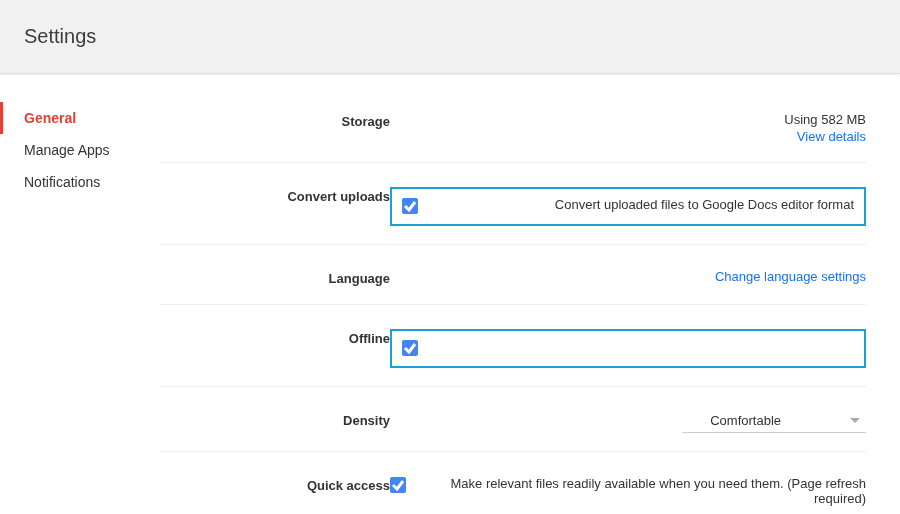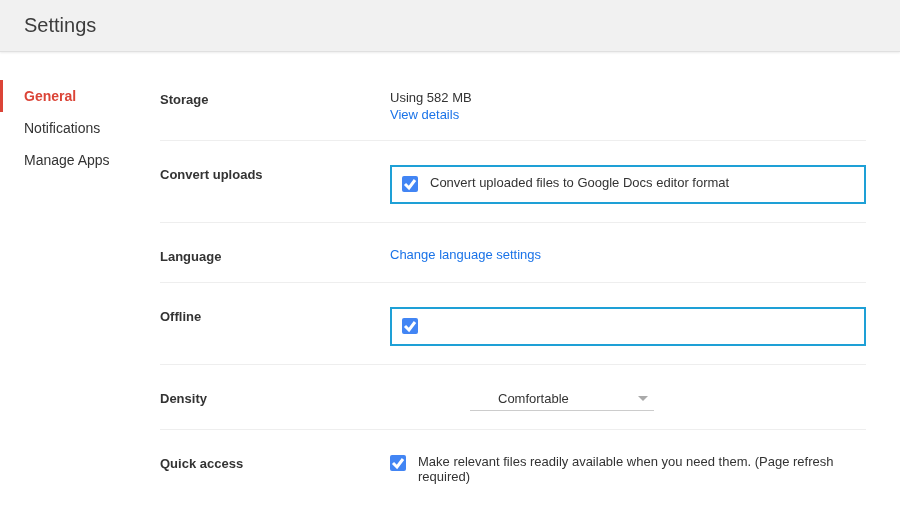--- a/index.html
+++ b/index.html
@@ -6,21 +6,21 @@
     body {
       font-family: Arial, "Helvetica Neue", Helvetica, sans-serif;
       background: #fff;
       font-size: 13px;
       color: #333;
       width: 900px;
       height: 514px;
       overflow: hidden;
     }
     .header {
-      height: 52px;
+      height: 74px;
       background: #f1f1f1;
       border-bottom: 1px solid #e0e0e0;
       box-shadow: 0 1px 2px rgba(0,0,0,0.08);
       display: flex;
       align-items: center;
       justify-content: space-between;
       padding: 0 24px 0 24px;
     }
     .header-title {
       font-size: 20px;
@@ -61,20 +61,21 @@
     .main {
       flex: 1;
       padding: 28px 34px 0 20px;
     }
     .row {
       display: flex;
       align-items: flex-start;
       padding: 10px 0 18px 0;
       border-bottom: 1px solid #eee;
       margin-bottom: 14px;
+      text-align: right;
     }
     .row:last-child { border-bottom: none; }
     .row-label {
       width: 230px;
       font-size: 13px;
       font-weight: 700;
       color: #333;
       padding-top: 2px;
     }
     .row-body {
@@ -139,22 +140,22 @@
 </head>
 <body>
 
 <div class="header">
   <div class="header-title">Settings</div>
 </div>
 
 <div class="content">
   <div class="sidebar">
     <div class="sidebar-item active">General</div>
+    <div class="sidebar-item">Manage Apps</div>
     <div class="sidebar-item">Notifications</div>
-    <div class="sidebar-item">Manage Apps</div>
   </div>
 
   <div class="main">
 
     <div class="row">
       <div class="row-label">Storage</div>
       <div class="row-body">
         <div class="line">Using 582 MB</div>
         <div class="link">View details</div>
       </div>

